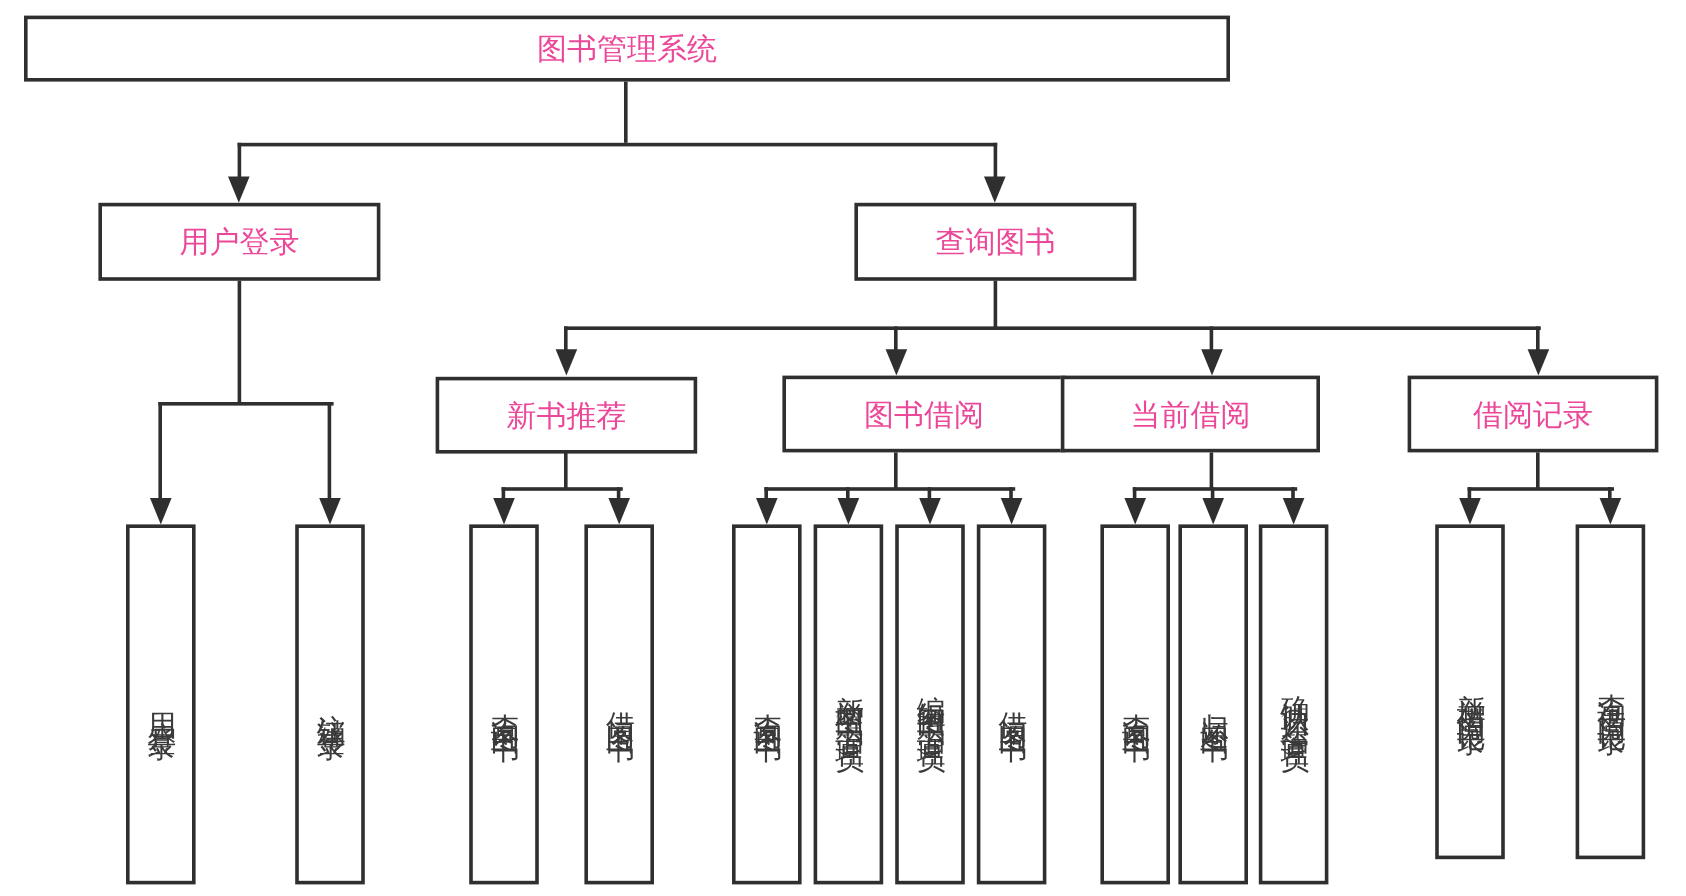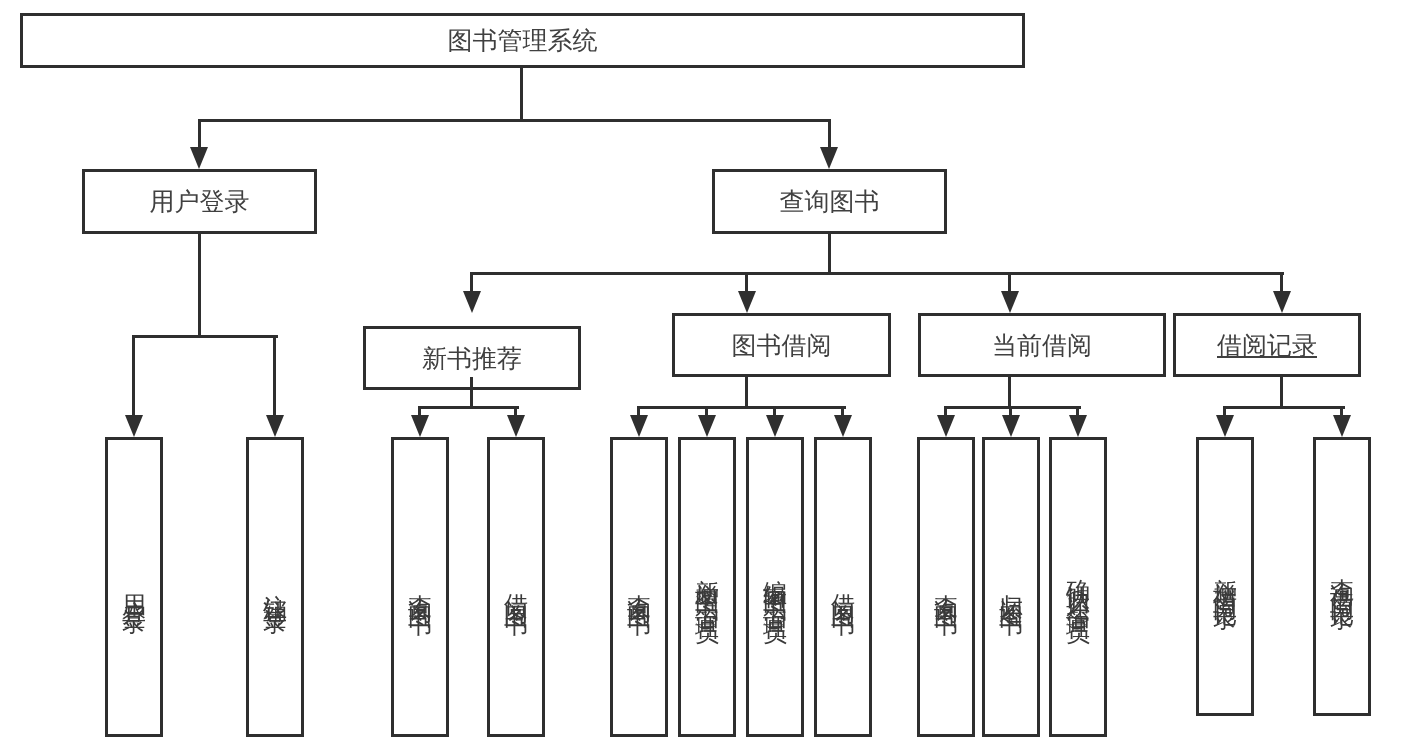--- a/index.html
+++ b/index.html
@@ -3,21 +3,21 @@
 <meta charset="utf-8">
 <style>
   html,body{margin:0;padding:0;background:#ffffff;}
   .stage{
     position:relative;width:1405px;height:747px;background:#ffffff;overflow:hidden;
     font-family:"Liberation Sans","DejaVu Sans",sans-serif;color:#3a3a3a;
   }
   .box{
     position:absolute;box-sizing:border-box;background:#ffffff;
     border:3px solid #2f2f2f;display:flex;align-items:center;justify-content:center;
-    font-size:25px;color:#404040;white-space:nowrap;
+    font-size:25px;color:#ec4899;white-space:nowrap;
   }
   .vbox{
     position:absolute;box-sizing:border-box;background:#ffffff;
     border:3px solid #2f2f2f;display:flex;align-items:center;justify-content:center;
   }
   .vbox span{
     writing-mode:vertical-rl;text-orientation:mixed;
     font-size:24px;letter-spacing:6px;color:#3a3a3a;line-height:1;
   }
   .vline{position:absolute;width:3px;background:#2f2f2f;}
@@ -60,24 +60,24 @@
   <div class="hline" style="left:470px;top:272px;width:814px;"></div>
   <div class="vline" style="left:470px;top:272px;height:22px;"></div>
   <div class="vline" style="left:745px;top:272px;height:22px;"></div>
   <div class="vline" style="left:1008px;top:272px;height:22px;"></div>
   <div class="vline" style="left:1280px;top:272px;height:22px;"></div>
   <div class="arrow" style="left:463px;top:291px;"></div>
   <div class="arrow" style="left:738px;top:291px;"></div>
   <div class="arrow" style="left:1001px;top:291px;"></div>
   <div class="arrow" style="left:1273px;top:291px;"></div>
 
-  <div class="box" style="left:363px;top:326px;width:218px;height:64px;">新书推荐</div>
-  <div class="box" style="left:672px;top:313px;width:219px;height:64px;">图书借阅</div>
-  <div class="box" style="left:918px;top:313px;width:248px;height:64px;">当前借阅</div>
-  <div class="box" style="left:1173px;top:313px;width:188px;height:64px;text-decoration:underline;">借阅记录</div>
+  <div class="box" style="left:363px;top:314px;width:218px;height:64px;">新书推荐</div>
+  <div class="box" style="left:652px;top:313px;width:236px;height:64px;">图书借阅</div>
+  <div class="box" style="left:884px;top:313px;width:216px;height:64px;">当前借阅</div>
+  <div class="box" style="left:1173px;top:313px;width:209px;height:64px;">借阅记录</div>
 
   <div class="vline" style="left:470px;top:377px;height:31px;"></div>
   <div class="vline" style="left:745px;top:377px;height:31px;"></div>
   <div class="vline" style="left:1008px;top:377px;height:31px;"></div>
   <div class="vline" style="left:1280px;top:377px;height:31px;"></div>
 
   <div class="hline" style="left:418px;top:406px;width:101px;"></div>
   <div class="hline" style="left:637px;top:406px;width:209px;"></div>
   <div class="hline" style="left:944px;top:406px;width:137px;"></div>
   <div class="hline" style="left:1223px;top:406px;width:122px;"></div>

